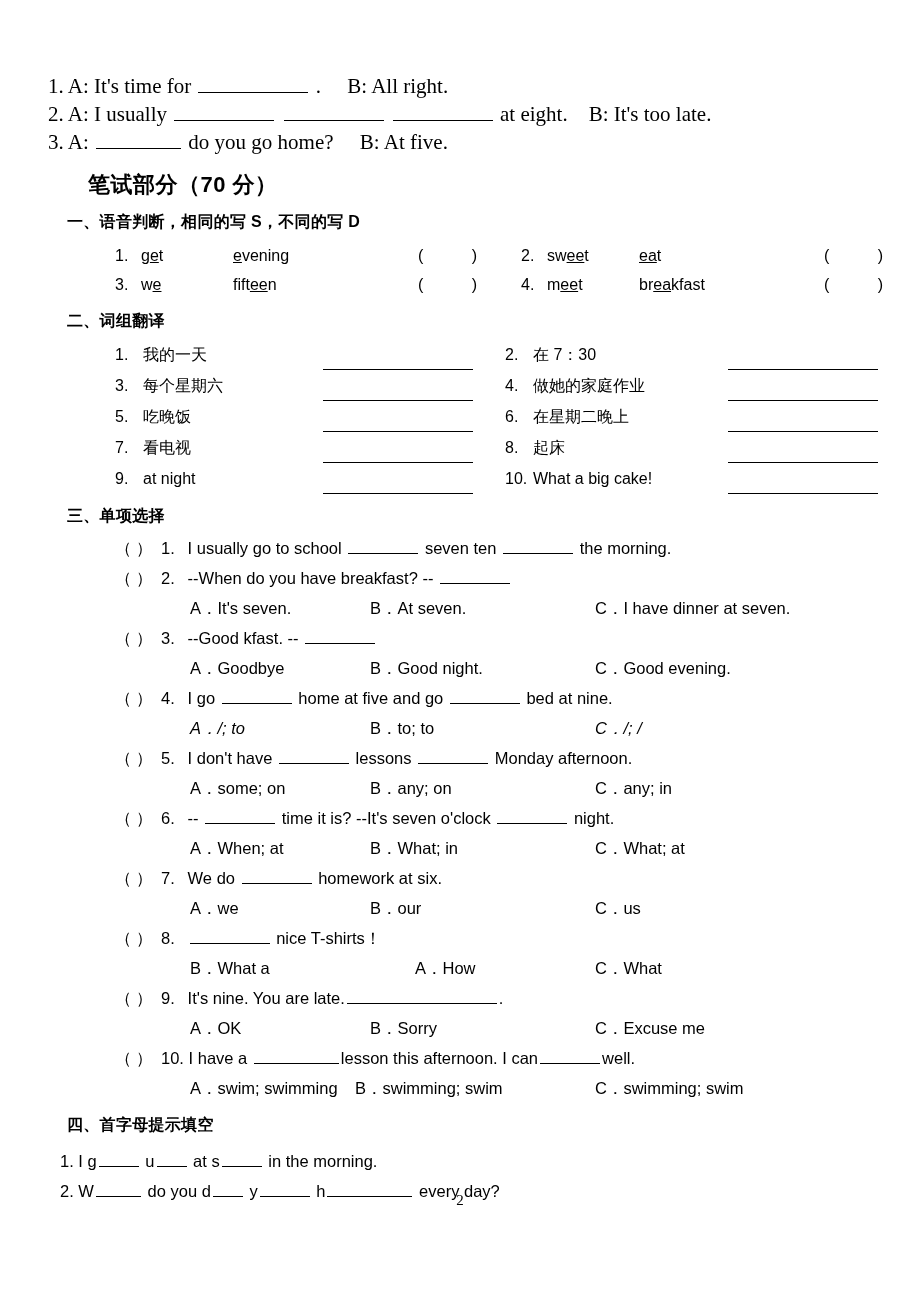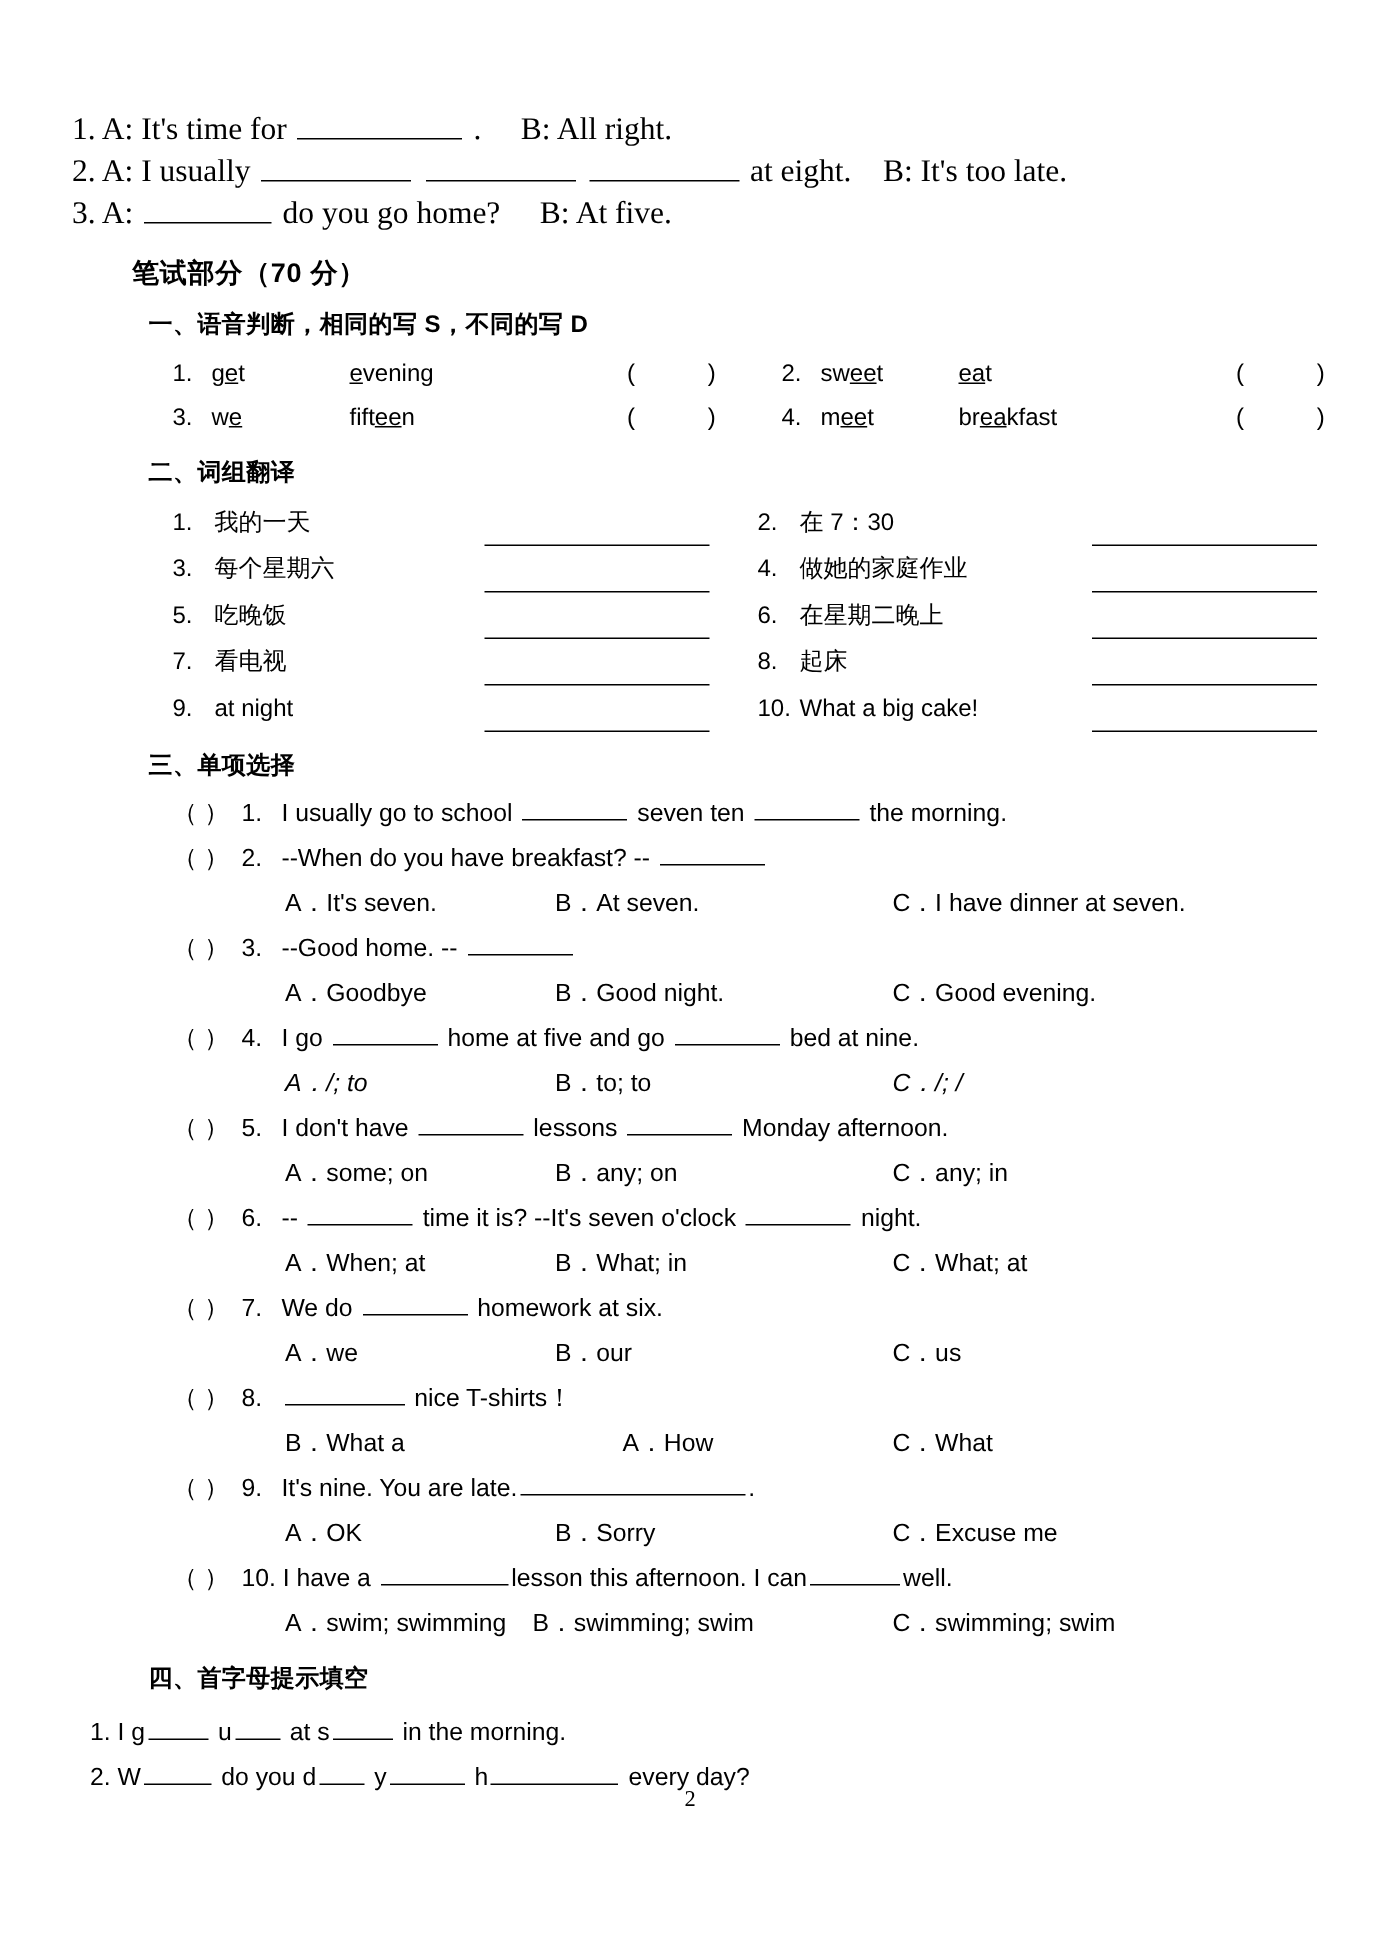--- a/index.html
+++ b/index.html
@@ -50,32 +50,32 @@
     padding-left: 48px;
     padding-top: 72px;
   }
   .listening-tail .ln {
     line-height: 27px;
     white-space: nowrap;
   }
 
   
   .part-title {
-    font-size: 18px;
+    font-size: 22px;
     font-weight: bold;
     padding-left: 88px;
     padding-top: 14px;
     letter-spacing: 0.5px;
   }
 
   
   .sec-head {
     font-size: 16px;
     font-weight: bold;
-    padding-left: 99px;
+    padding-left: 67px;
     padding-top: 12px;
     letter-spacing: 0.3px;
   }
 
   
   .phon {
     padding-left: 115px;
     padding-top: 8px;
     font-size: 16px;
   }
@@ -330,21 +330,21 @@
       <span class="blank b70"></span>
     </div>
     <div class="mc-opts">
       <span class="mc-opt o1">A．It's seven.</span>
       <span class="mc-opt o2">B．At seven.</span>
       <span class="mc-opt o3">C．I have dinner at seven.</span>
     </div>
 
     <div class="mc-q">
       <span class="mc-paren">（    ）</span><span class="mc-idx">3.</span>
-      <span>--Good home.   --</span>
+      <span>--Good kfast.   --</span>
       <span class="blank b70"></span>
     </div>
     <div class="mc-opts">
       <span class="mc-opt o1">A．Goodbye</span>
       <span class="mc-opt o2">B．Good night.</span>
       <span class="mc-opt o3">C．Good evening.</span>
     </div>
 
     <div class="mc-q">
       <span class="mc-paren">（    ）</span><span class="mc-idx">4.</span>

